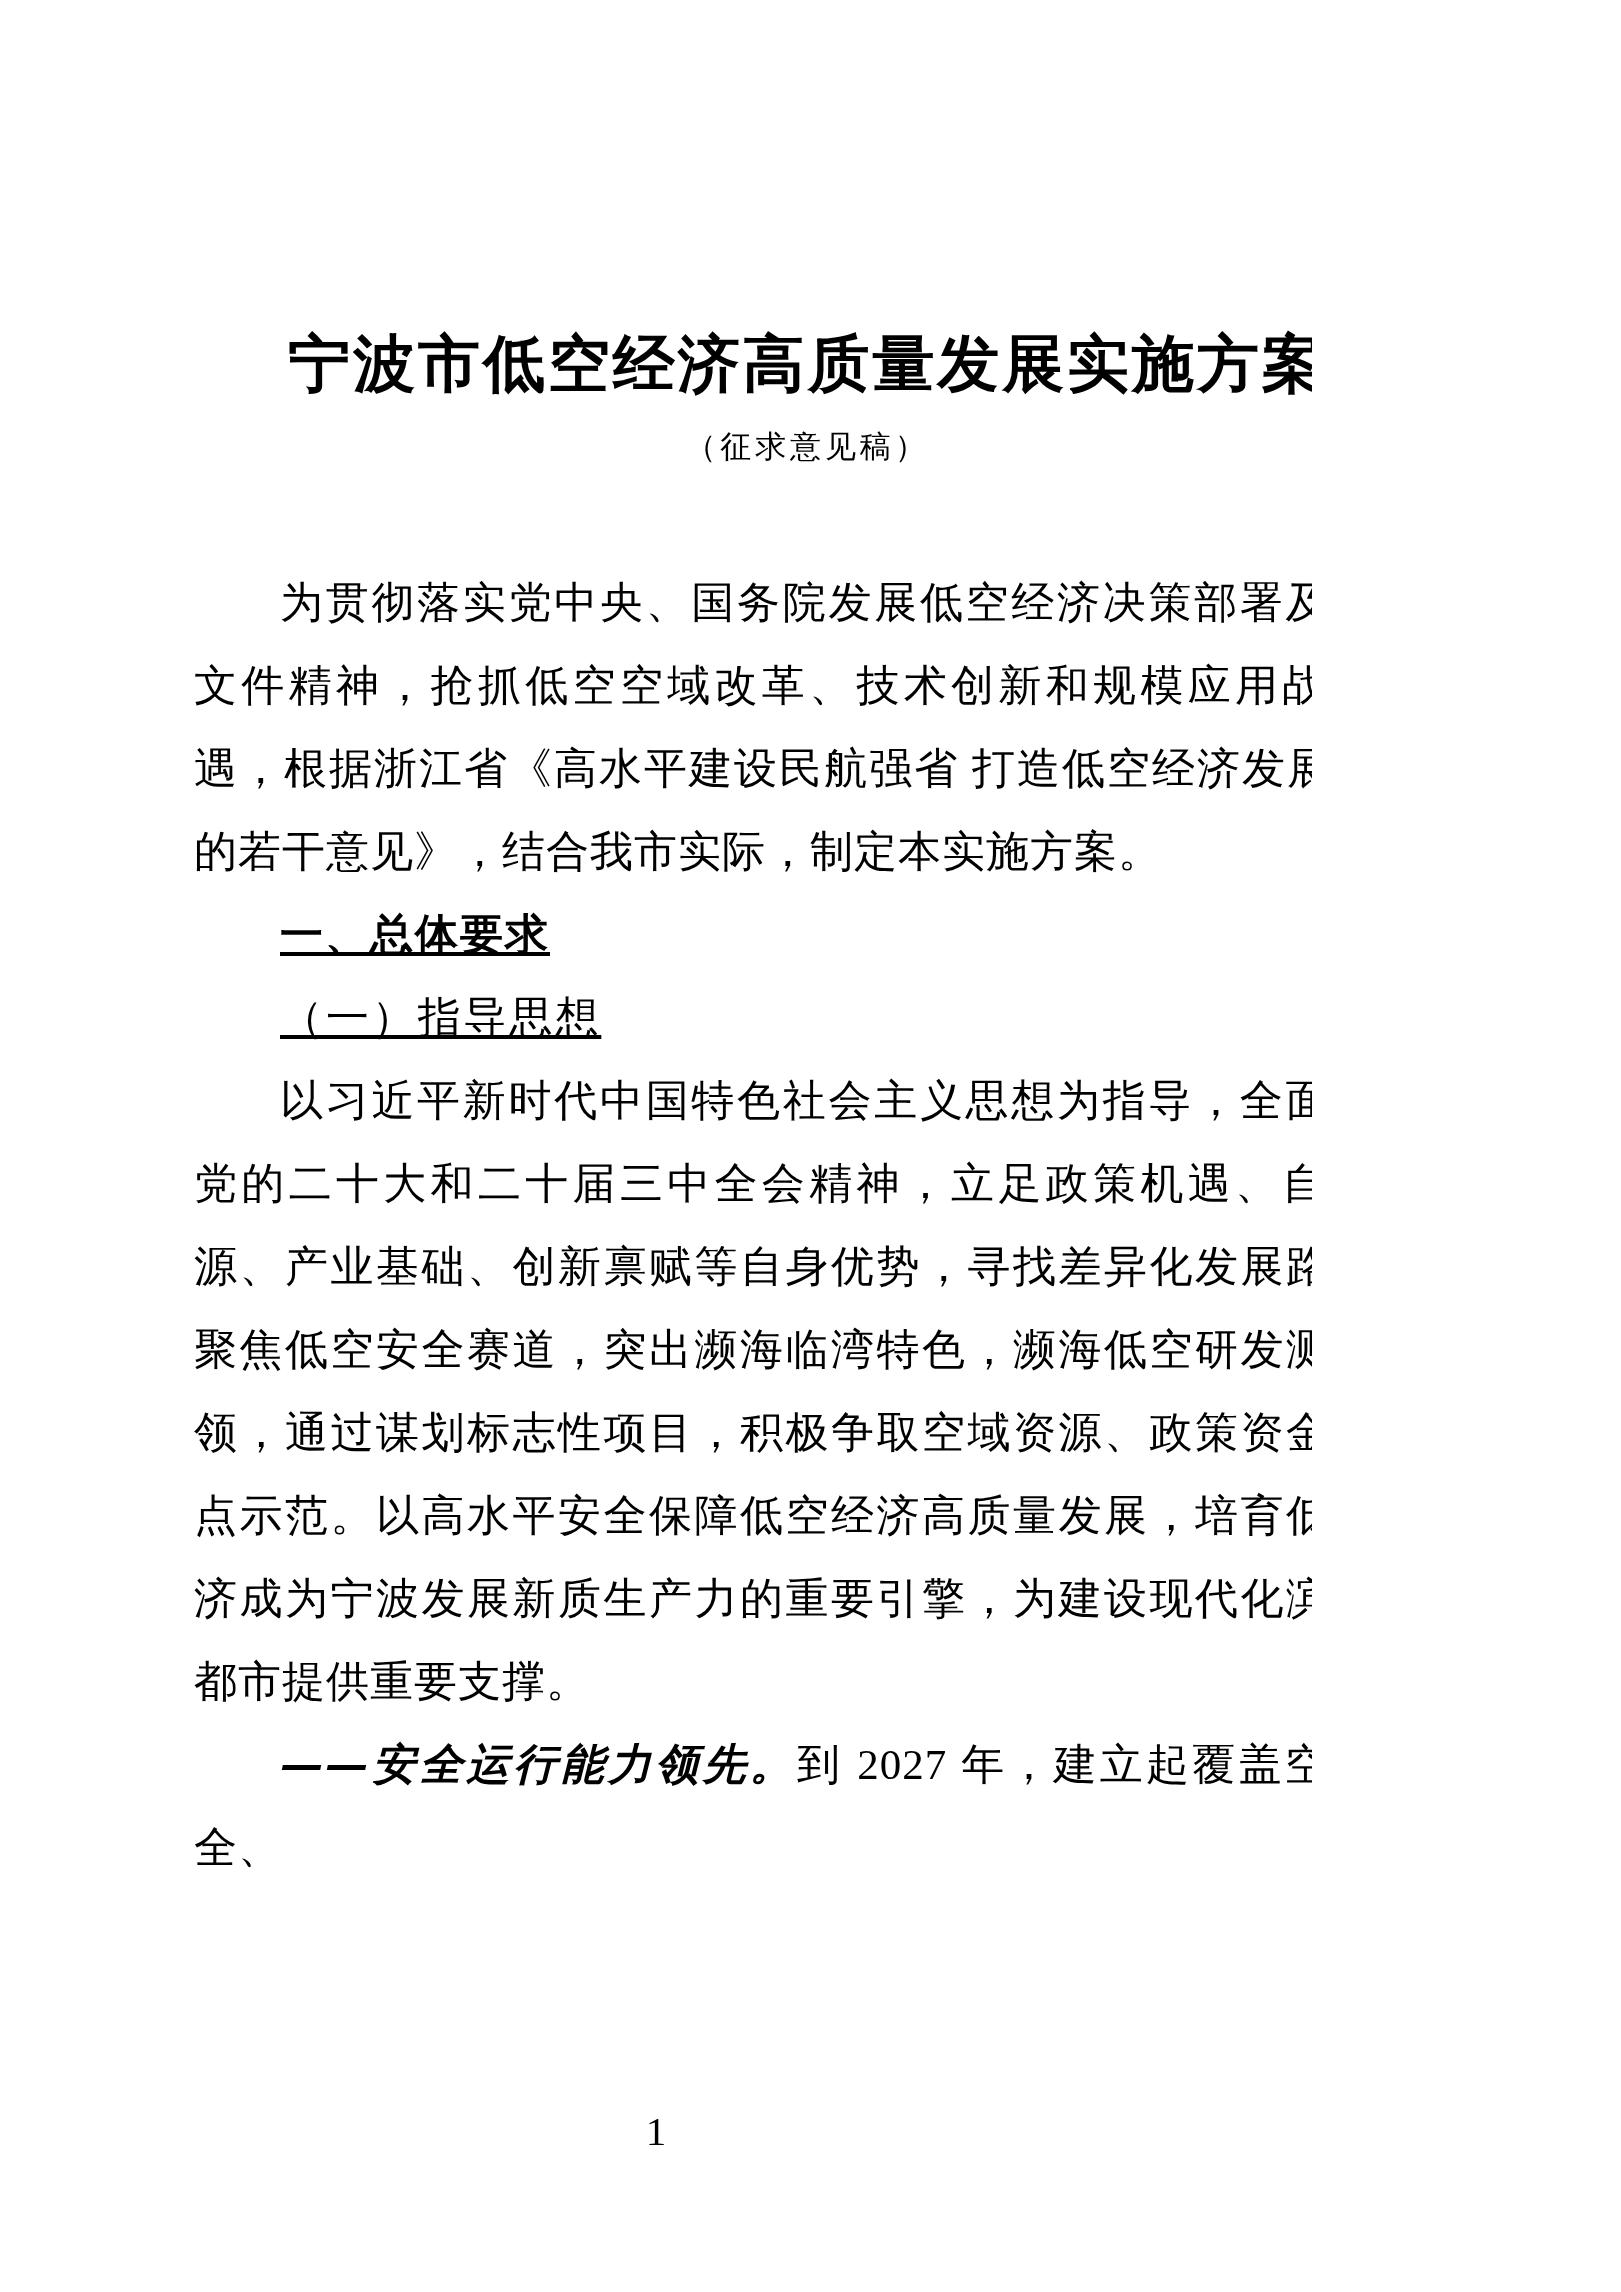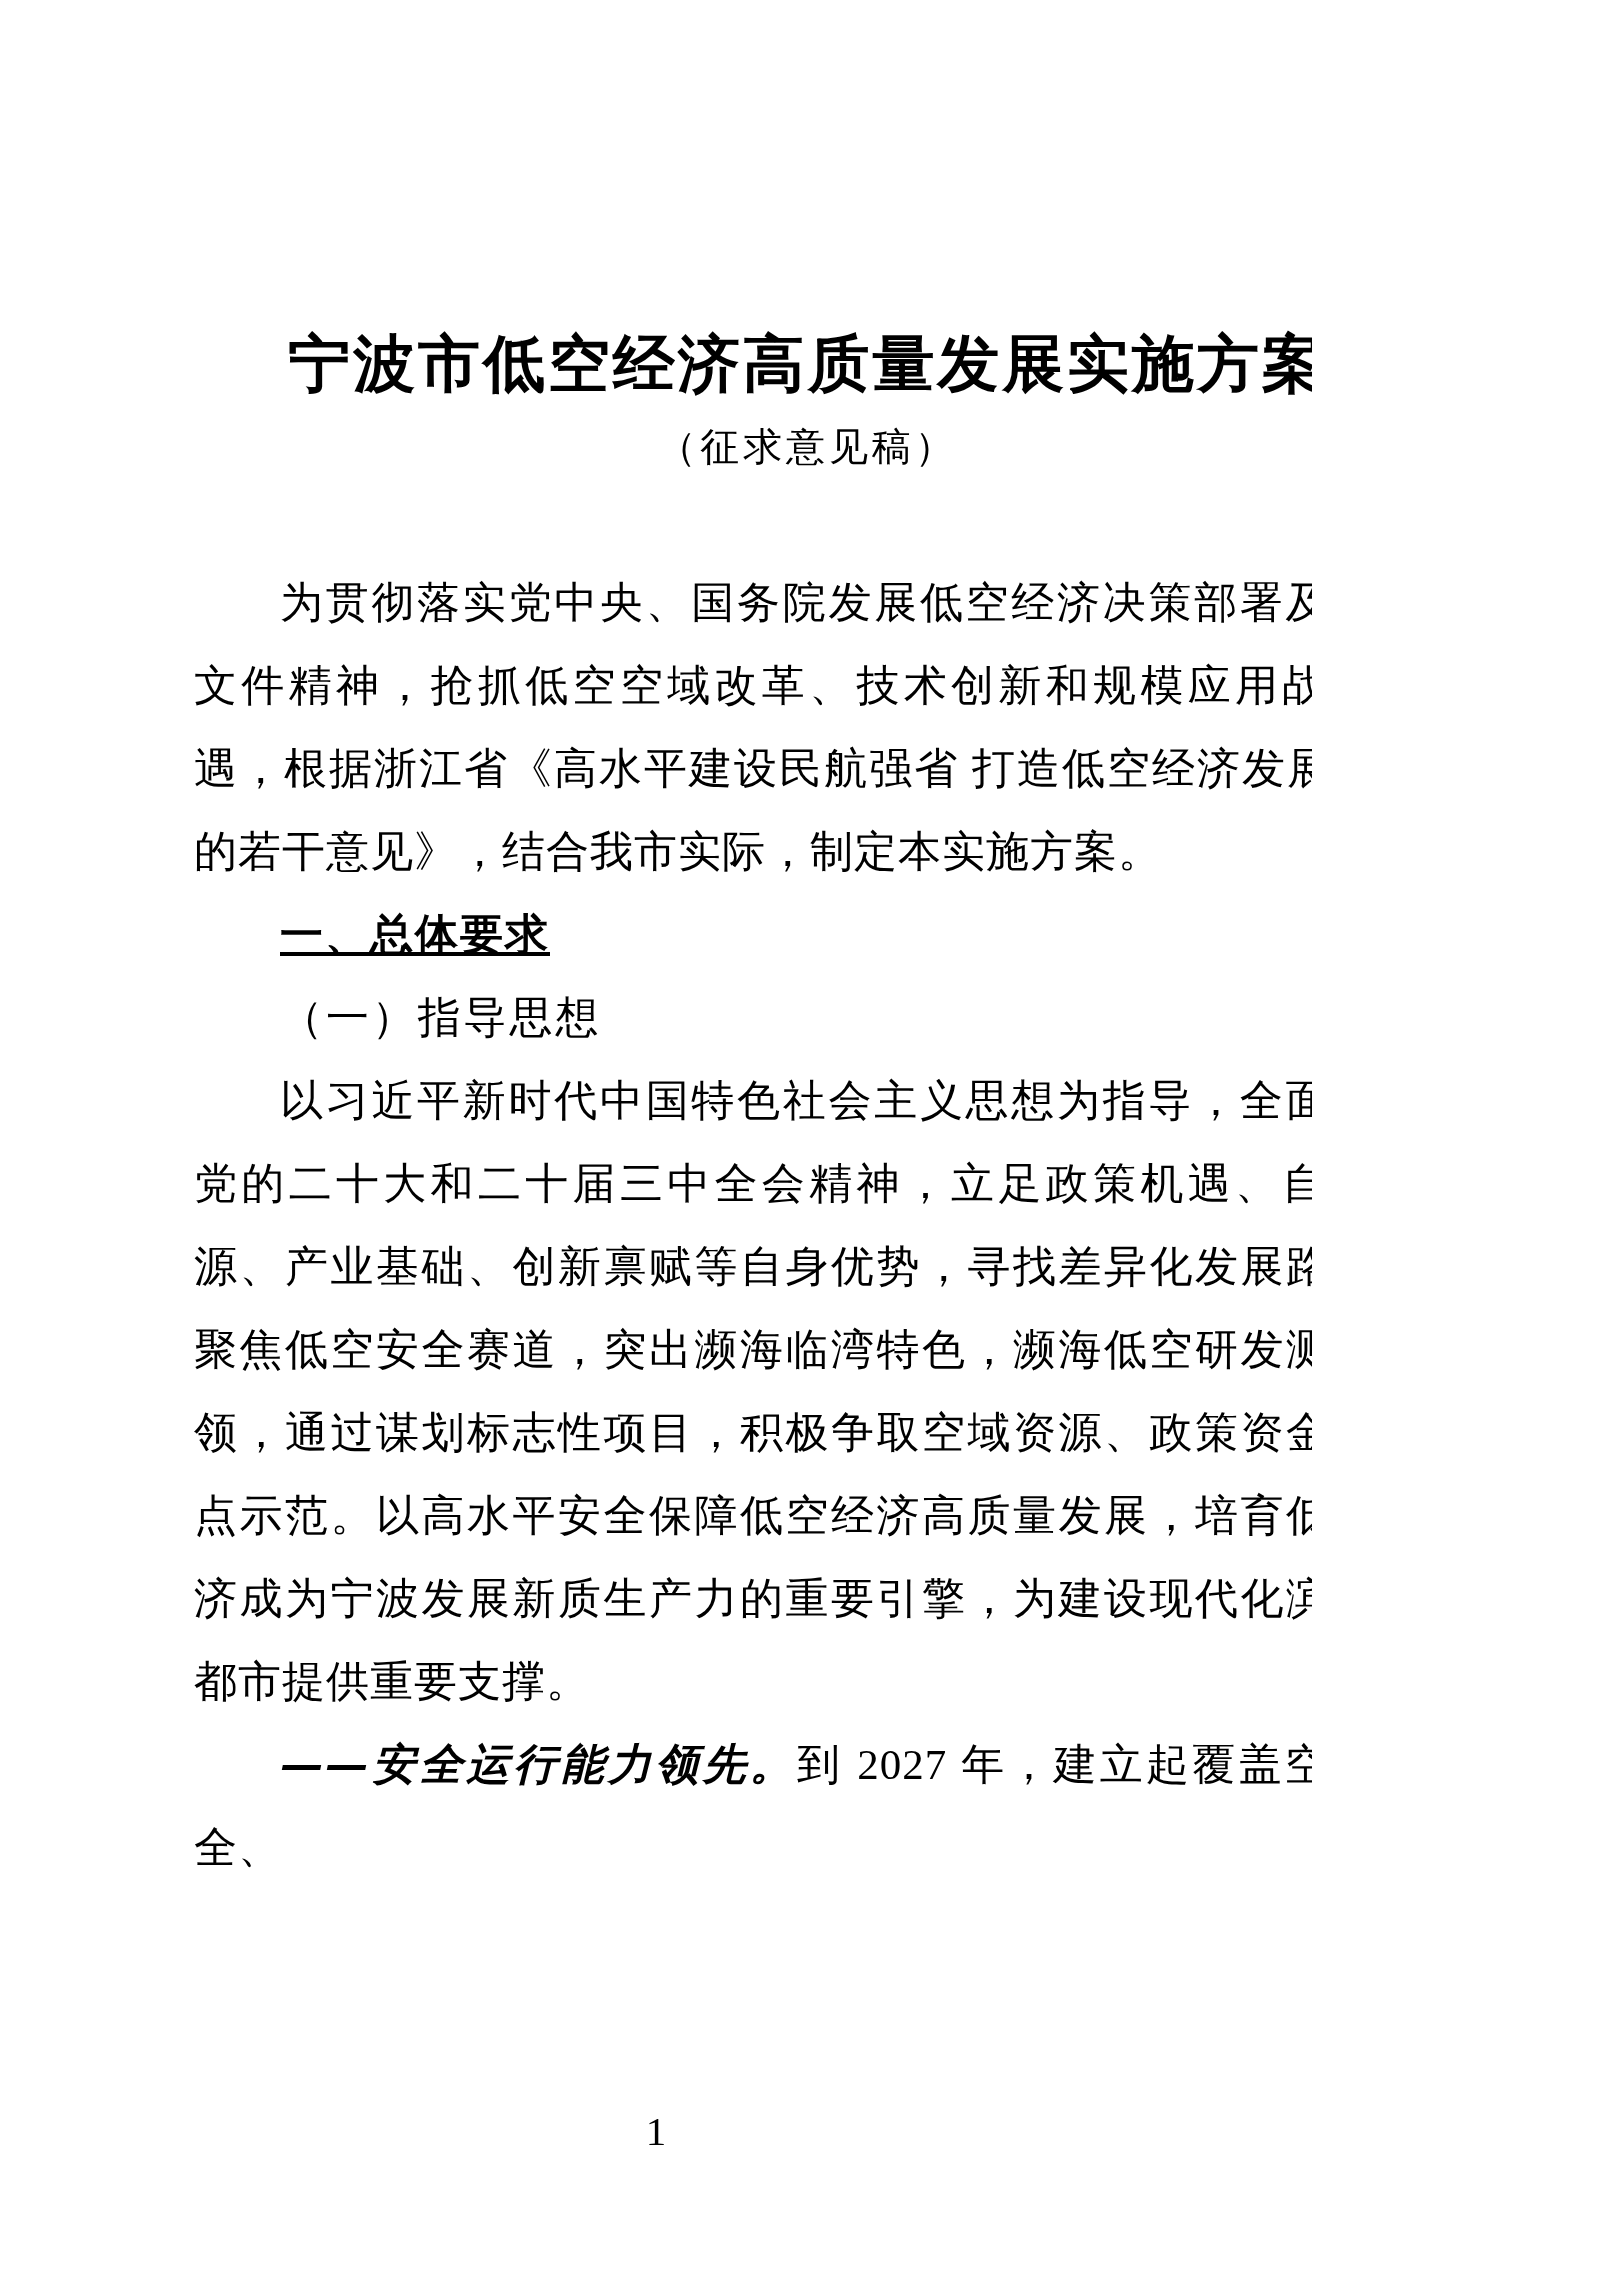--- a/index.html
+++ b/index.html
@@ -27,21 +27,21 @@
     font-size: 62px;
     line-height: 71px;
     font-weight: bold;
     letter-spacing: 2.9px;
     text-align: center;
     font-family: "Liberation Serif", "DejaVu Serif", serif;
     white-space: nowrap;
   }
   .doc-subtitle {
     margin-top: 21.6px;
-    font-size: 39px;
+    font-size: 31px;
     line-height: 49px;
     letter-spacing: 3.9px;
     text-align: center;
     font-family: "DejaVu Serif", "Liberation Serif", serif;
   }
   .doc-body {
     margin-top: 90px;
     font-size: 43px;
     line-height: 83px;
     text-align: justify;
@@ -57,20 +57,21 @@
   }
   p.para-heading1 {
     font-family: "Liberation Sans", sans-serif;
     font-weight: bold;
     letter-spacing: 2px;
     text-decoration: underline;
   }
   p.para-heading2 {
     font-family: "DejaVu Serif", "Liberation Serif", serif;
     letter-spacing: 2.9px;
+    text-decoration: underline;
   }
   p.para-emphasis {
     font-family: "Liberation Serif", serif;
   }
   p.para-emphasis .lead {
     font-weight: bold;
     font-family: "DejaVu Serif", "Liberation Serif", serif;
     letter-spacing: 2px;
     font-style: italic;
   }

